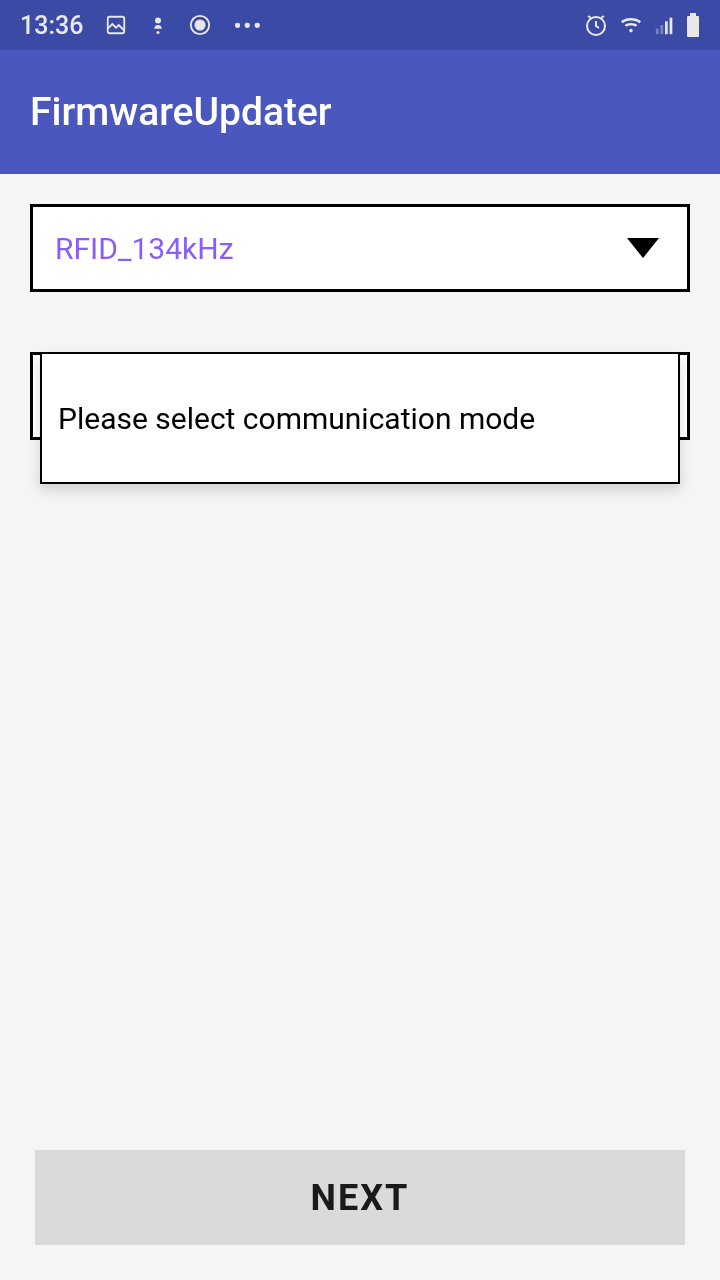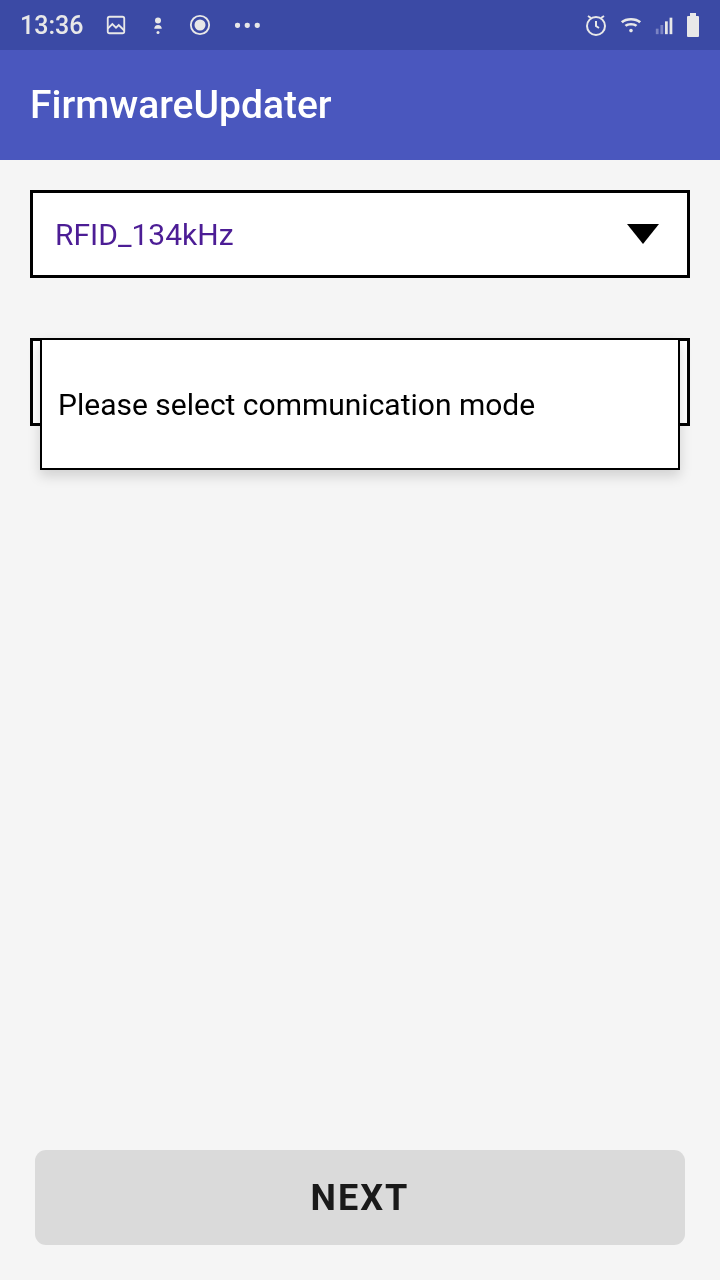--- a/index.html
+++ b/index.html
@@ -27,21 +27,21 @@
       font-size: 25px;
     }
     .status-right {
       display: flex;
       align-items: center;
       gap: 10px;
     }
     .status-time { font-weight: 500; }
     .status-icon { display: inline-flex; align-items: center; }
     .app-bar {
-      height: 110px;
+      height: 124px;
       background: #4A57BE;
       display: flex;
       align-items: center;
       padding: 0 30px;
     }
     .app-title {
       color: #FFFFFF;
       font-size: 39px;
       font-weight: 500;
     }
@@ -54,21 +54,21 @@
       height: 88px;
       display: flex;
       align-items: center;
       justify-content: space-between;
       padding: 0 28px 0 22px;
       margin-bottom: 60px;
       position: relative;
     }
     .spinner-text {
       font-size: 30px;
-      color: #4c1d95;
+      color: #8b5cf6;
     }
     .spinner-arrow {
       width: 0;
       height: 0;
       border-left: 16px solid transparent;
       border-right: 16px solid transparent;
       border-top: 20px solid #000;
     }
     .spinner-collapsed {
       border: 3px solid #000;
@@ -106,21 +106,20 @@
       right: 35px;
       height: 95px;
       background: #DADADA;
       display: flex;
       align-items: center;
       justify-content: center;
       font-size: 36px;
       font-weight: 700;
       letter-spacing: 2px;
       color: #1A1A1A;
-      border-radius: 11px;
     }
     .dots { letter-spacing: 2px; font-weight: bold; font-size: 22px;}
   </style>
 </head>
 <body>
 
 <div class="status-bar">
   <div class="status-left">
     <span class="status-time">13:36</span>
     <span class="status-icon">

